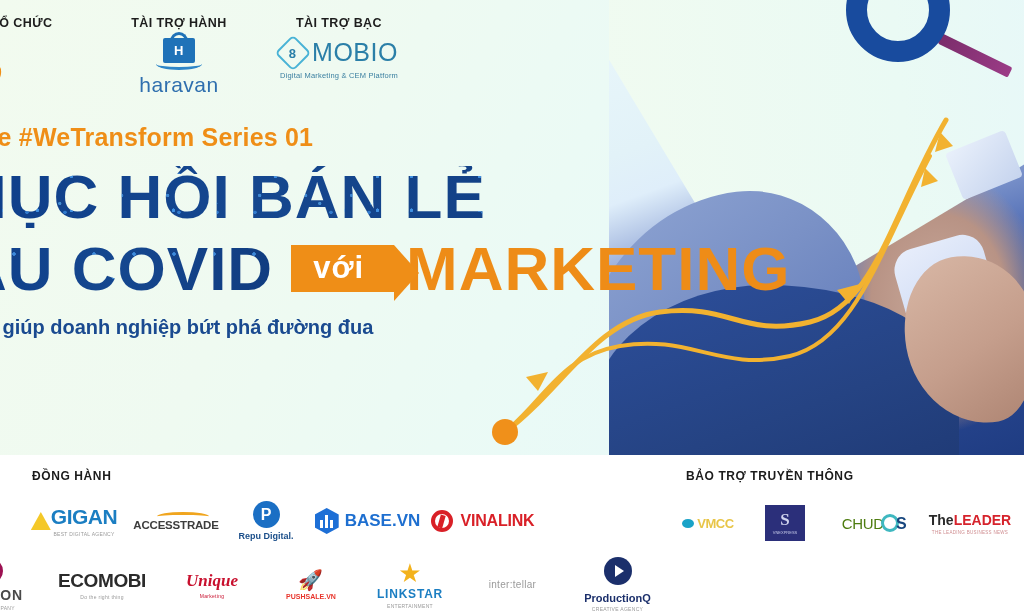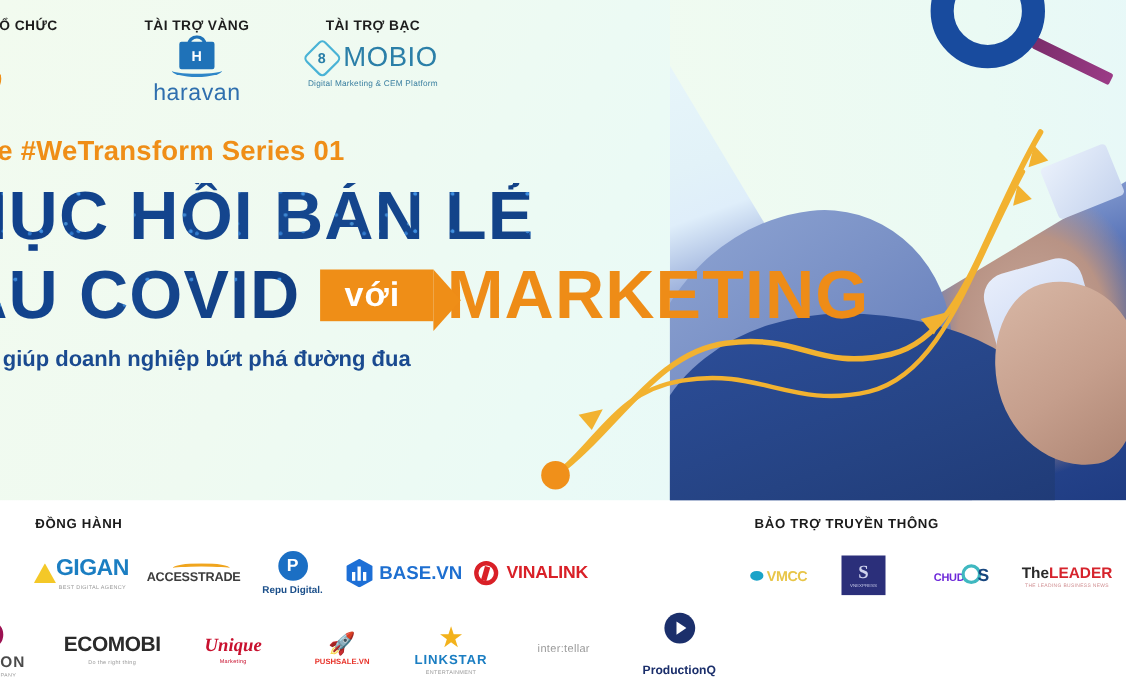--- a/index.html
+++ b/index.html
@@ -299,37 +299,37 @@
 
   #lg-interstellar{ width:105px; }
   #inter-name{ font-size:10px; color:#9a9a9a; letter-spacing:.3px; }
 
   #lg-productionq{ width:105px; }
   #pq-mark{
     width:28px;height:28px;border-radius:50%;background:#1b2f6b;
     display:flex;align-items:center;justify-content:center;
   }
   #pq-tri{ width:0;height:0;border-left:9px solid #fff;border-top:6px solid transparent;border-bottom:6px solid transparent;margin-left:3px; }
-  #pq-name{ font-size:11px; font-weight:800; color:#1b2f6b; margin-top:19px; }
+  #pq-name{ font-size:11px; font-weight:800; color:#1b2f6b; margin-top:7px; }
 
   
   #lg-vmcc{ width:76px; gap:3px; }
   #vmcc-dot{ width:12px;height:9px;border-radius:50%;background:#1aa3c8; }
   #vmcc-name{ font-size:13px; font-weight:800; color:#e8c547; letter-spacing:-.4px; }
 
   #lg-vnexpress{ width:78px; }
   #vnx-box{
     width:40px;height:36px;background:#2b2f7a;
     display:flex;align-items:center;justify-content:center;flex-direction:column;
   }
   #vnx-s{ color:#cfd3ee; font-size:17px; font-weight:700; font-family:"Liberation Serif",serif; line-height:1; }
   #vnx-sub{ font-size:4px; color:#c5c9e8; margin-top:2px; }
 
   #lg-chudoso{ width:100px; }
-  #cds-name{ font-size:10px; font-weight:700; color:#6d28d9; letter-spacing:-.3px; }
+  #cds-name{ font-size:15px; font-weight:400; color:#4d7c0f; letter-spacing:-.3px; }
   #cds-ring{
     width:18px;height:18px;border-radius:50%;
     border:3px solid #3fb8c0; display:inline-block; margin:0 -3px;
     vertical-align:-3px;
   }
 
   #lg-theleader{ width:92px; }
   #tl-name{ font-size:14px; font-weight:800; }
   #tl-the{ color:#2a2a2a; }
   #tl-leader{ color:#d6232c; }
@@ -367,21 +367,21 @@
 
     <div class="sp-col" id="sp-col-org">
       <div class="sp-title">Ị TỔ CHỨC</div>
       <div id="engage-logo">
 
         <div id="engage-swoosh"></div>
       </div>
     </div>
 
     <div class="sp-col" id="sp-col-gold">
-      <div class="sp-title">TÀI TRỢ VÀNG</div>
+      <div class="sp-title">TÀI TRỢ HÀNH</div>
       <div id="haravan-logo">
         <div id="hv-mark">
           <div id="hv-handle"></div>
           <div id="hv-bag"></div>
           <div id="hv-h">H</div>
           <div id="hv-wave"></div>
         </div>
         <div id="hv-name">haravan</div>
       </div>
     </div>

